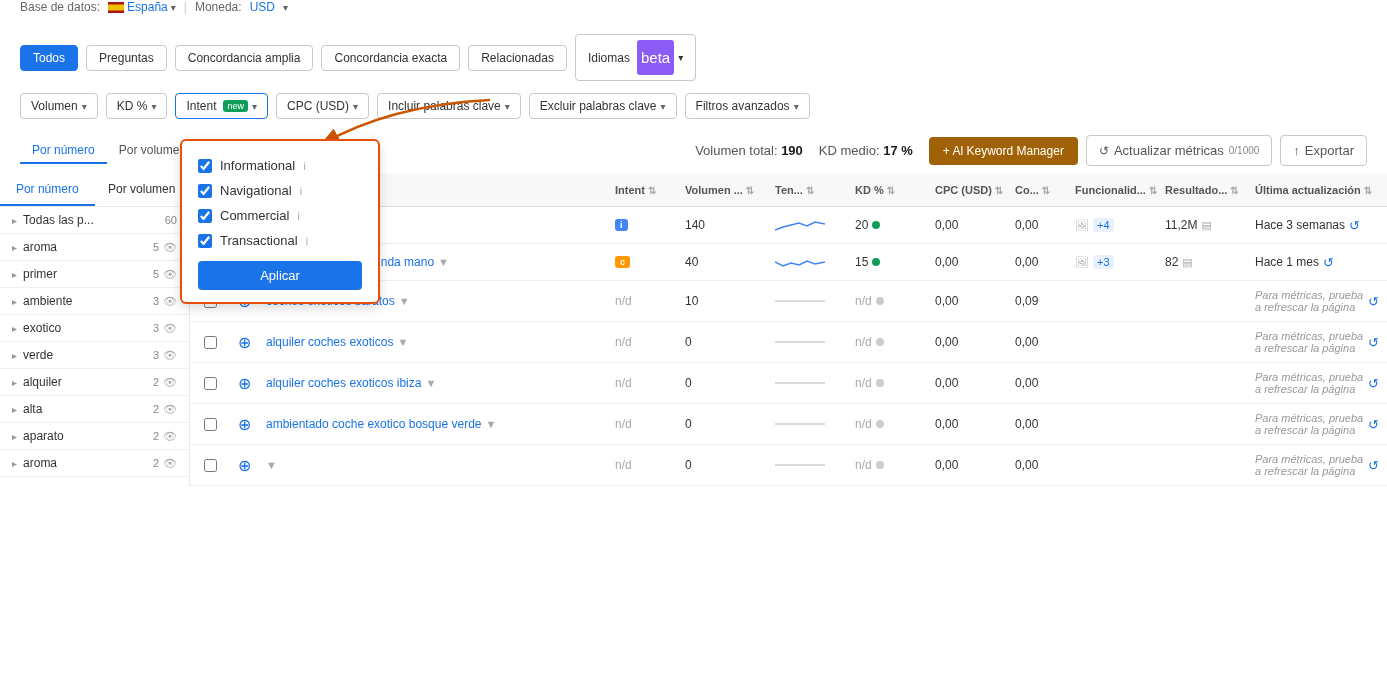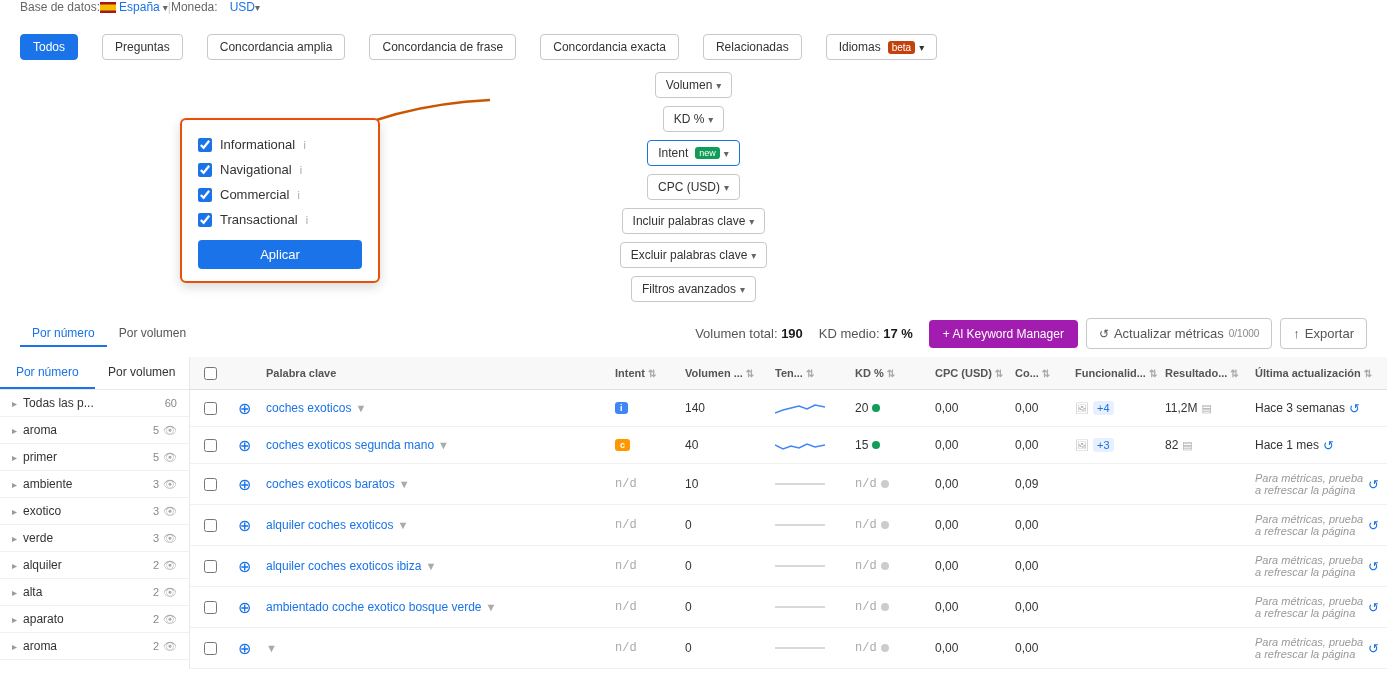--- a/index.html
+++ b/index.html
@@ -1,39 +1,39 @@
 <!DOCTYPE html>
 <html><head>
   <meta charset="utf-8">
   <style>
     * { box-sizing: border-box; margin: 0; padding: 0; }
     body { font-family: Arial, sans-serif; font-size: 13px; color: #333; background: #fff; overflow-x: hidden; }
 
     .header { padding: 16px 20px 8px 20px; }
     .header h1 { font-size: 24px; font-weight: 700; color: #1a1a1a; }
     .header h1 span { color: #ff6b35; font-weight: 400; }
-    .subheader { font-size: 12px; color: #666; padding: 0 20px 12px 20px; display: flex; align-items: center; gap: 0; }
+    .subheader { font-size: 12px; color: #666; padding: 0 20px 12px 20px; display: flex; align-items: center; gap: 8px; }
     .subheader a { color: #1a73e8; text-decoration: none; }
 
-    .toolbar { padding: 8px 20px; display: flex; gap: 24px; flex-wrap: wrap; align-items: center; }
+    .toolbar { padding: 8px 20px; display: flex; gap: 8px; flex-wrap: wrap; align-items: center; }
     .btn { padding: 5px 12px; border-radius: 4px; border: 1px solid #c8c8c8; background: #fff; cursor: pointer; font-size: 12px; color: #333; white-space: nowrap; }
     .btn.active { background: #1a73e8; color: #fff; border-color: #1a73e8; }
     .btn-badge { background: #0f9d58; color: #fff; font-size: 9px; padding: 1px 4px; border-radius: 3px; margin-left: 3px; }
-    .btn-beta { background: #c2410c; color: #fff; font-size: 10px; padding: 1px 4px; border-radius: 3px; margin-left: 3px; }
+    .btn-beta { background: #8b5cf6; color: #fff; font-size: 15px; padding: 9px 4px; border-radius: 3px; margin-left: 3px; }
     .filter-btn { padding: 5px 10px; border-radius: 4px; border: 1px solid #c8c8c8; background: #fff; cursor: pointer; font-size: 12px; color: #333; display: flex; align-items: center; gap: 4px; position: relative; }
     .filter-btn .chevron { font-size: 10px; color: #666; }
 
-    .filters-row { padding: 4px 20px 8px 20px; display: flex; gap: 8px; flex-wrap: wrap; align-items: center; flex-direction: column; }
+    .filters-row { padding: 4px 20px 8px 20px; display: flex; gap: 8px; flex-wrap: wrap; align-items: flex-end; }
 
     .stats-bar { padding: 8px 20px; display: flex; align-items: center; gap: 16px; }
     .stats-bar span { font-size: 13px; color: #555; }
     .stats-bar strong { color: #1a1a1a; }
 
     .action-btns { margin-left: auto; display: flex; gap: 8px; align-items: center; }
-    .btn-green { background: #a21caf; color: #fff; border: none; padding: 7px 14px; border-radius: 4px; font-size: 12px; cursor: pointer; display: flex; align-items: center; gap: 5px; }
+    .btn-green { background: #a16207; color: #fff; border: none; padding: 7px 14px; border-radius: 4px; font-size: 12px; cursor: pointer; display: flex; align-items: center; gap: 5px; }
     .btn-outline { background: #fff; color: #333; border: 1px solid #c8c8c8; padding: 7px 12px; border-radius: 4px; font-size: 12px; cursor: pointer; display: flex; align-items: center; gap: 5px; }
     .btn-outline .count { font-size: 10px; color: #888; }
 
     .content { display: flex; }
 
     .sidebar { width: 190px; min-width: 190px; border-right: 1px solid #e8e8e8; }
     .sidebar-tabs { display: flex; border-bottom: 1px solid #e8e8e8; }
     .sidebar-tab { flex: 1; padding: 8px 4px; text-align: center; font-size: 12px; cursor: pointer; border-bottom: 2px solid transparent; }
     .sidebar-tab.active { border-bottom: 2px solid #1a73e8; color: #1a73e8; }
     .sidebar-item { display: flex; align-items: center; justify-content: space-between; padding: 6px 12px; cursor: pointer; font-size: 12px; color: #333; border-bottom: 1px solid #f0f0f0; }
@@ -66,21 +66,21 @@
 
     .badge-i { background: #4285f4; color: #fff; font-size: 9px; padding: 1px 5px; border-radius: 3px; font-weight: 700; }
     .badge-c { background: #ff9800; color: #fff; font-size: 9px; padding: 1px 5px; border-radius: 3px; font-weight: 700; }
 
     .dot-green { width: 8px; height: 8px; background: #0f9d58; border-radius: 50%; display: inline-block; }
     .dot-gray { width: 8px; height: 8px; background: #ccc; border-radius: 50%; display: inline-block; }
 
     .img-icon { color: #aaa; font-size: 11px; }
     .plus-count { color: #1a73e8; font-size: 11px; background: #e8f0fe; padding: 1px 4px; border-radius: 3px; }
 
-    .nd-text { color: #aaa; font-size: 12px; font-family: Liberation Mono, monospace; }
+    .nd-text { color: #aaa; font-size: 12px; }
     .refresh-btn { color: #1a73e8; cursor: pointer; font-size: 13px; }
     .para-metricas { color: #999; font-size: 11px; font-style: italic; }
 
     
     .dropdown-overlay { position: absolute; top: 50px; left: 180px; background: #fff; border: 2px solid #e8500a; border-radius: 6px; padding: 12px 16px; z-index: 100; width: 200px; box-shadow: 0 4px 12px rgba(0,0,0,0.15); }
     .dropdown-item { display: flex; align-items: center; gap: 8px; padding: 5px 0; font-size: 13px; cursor: pointer; }
     .dropdown-item input[type=checkbox] { accent-color: #1a73e8; width: 14px; height: 14px; }
     .apply-btn { background: #1a73e8; color: #fff; border: none; padding: 7px 0; border-radius: 4px; width: 100%; font-size: 13px; cursor: pointer; margin-top: 8px; }
     .info-icon { color: #aaa; font-size: 11px; }
 
@@ -101,29 +101,28 @@
     <span style="display:inline-flex;align-items:center;gap:3px;">
       <svg width="16" height="11">
           <rect width="16" height="11" fill="#aa151b"></rect>
           <rect y="2.5" width="16" height="6" fill="#f1bf00"></rect>
         </svg>
       <a href="#" style="color:#1a73e8;text-decoration:none;">España</a>
       <span style="color:#666;font-size:10px;">▾</span>
     </span>
     <span style="color:#ccc;">|</span>
     <span>Moneda:</span>
-    <a href="#" style="color:#1a73e8;text-decoration:none;margin-left:12px;">USD</a>
+    <a href="#" style="color:#1a73e8;text-decoration:none;">USD</a>
     <span style="color:#666;font-size:10px;">▾</span>
   </div>
 
   <div class="toolbar">
     <button class="btn active">Todos</button>
     <button class="btn">Preguntas</button>
     <button class="btn">Concordancia amplia</button>
-    <button class="btn">Concordancia de frase</button>
     <button class="btn">Concordancia exacta</button>
     <button class="btn">Relacionadas</button>
     <button class="btn" style="display:flex;align-items:center;gap:4px;">
       <span>Idiomas</span>
       <span class="btn-beta">beta</span>
       <span style="font-size:10px;">▾</span>
     </button>
   </div>
 
   <div class="filters-row filters-container">

